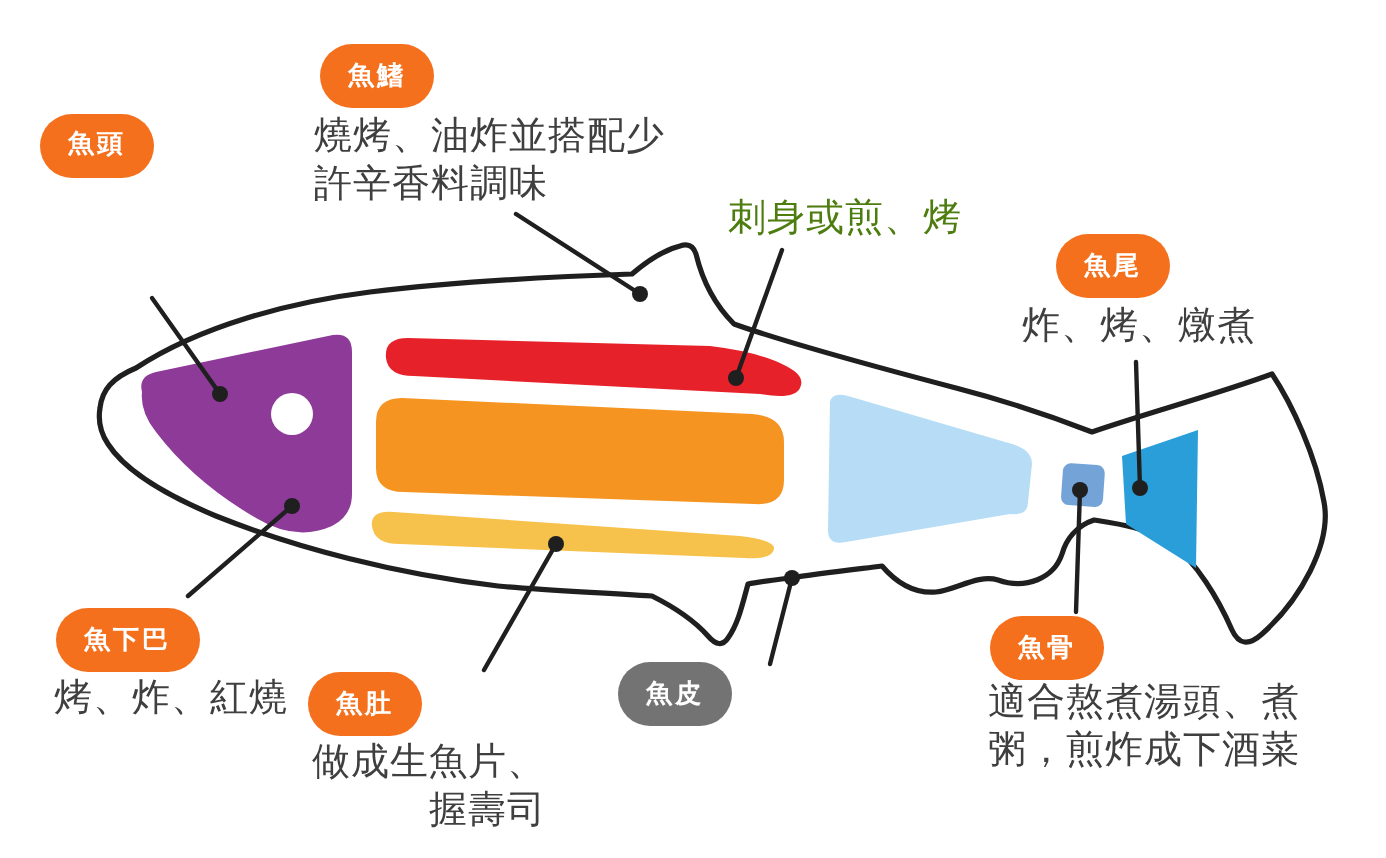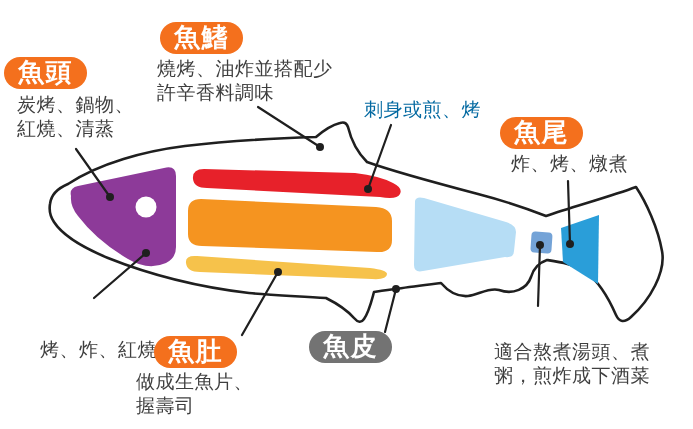--- a/index.html
+++ b/index.html
@@ -2,34 +2,34 @@
 <html><head>
 <meta charset="utf-8">
 <style>
   html,body{margin:0;padding:0;background:#ffffff;}
   .stage{
     position:relative;width:693px;height:429px;background:#ffffff;
     font-family:"Liberation Sans","DejaVu Sans",sans-serif;overflow:hidden;
   }
   .fish-svg{position:absolute;left:0;top:0;}
   .badge{
-    position:absolute;color:#ffffff;font-weight:700;font-size:26px;line-height:19px;
+    position:absolute;color:#ffffff;font-weight:700;font-size:13px;line-height:19px;
     padding:6px 14px 7px 14px;border-radius:17px;letter-spacing:1.5px;white-space:nowrap;
   }
   .desc{
     position:absolute;font-size:19px;line-height:24px;white-space:pre-line;
     letter-spacing:0.5px;
   }
   
-  .pos-head-badge{left:4px;top:57px;}     .pos-head-desc{left:17px;top:93px;}
+  .pos-head-badge{left:20px;top:57px;font-family:Liberation Mono, monospace;}     .pos-head-desc{left:17px;top:93px;}
   .pos-fin-badge{left:160px;top:22px;}     .pos-fin-desc{left:157px;top:57px;}
   .pos-back-badge{left:368px;top:63px;}    .pos-back-desc{left:364px;top:98px;}
-  .pos-tail-badge{left:500px;top:117px;}   .pos-tail-desc{left:511px;top:152px;}
-  .pos-jaw-badge{left:28px;top:304px;}     .pos-jaw-desc{left:27px;top:338px;margin-left:13px;}
-  .pos-belly-badge{left:154px;top:336px;}  .pos-belly-desc{left:136px;top:370px;}
+  .pos-tail-badge{left:528px;top:117px;}   .pos-tail-desc{left:511px;top:152px;}
+  .pos-jaw-badge{left:28px;top:304px;}     .pos-jaw-desc{left:27px;top:338px;}
+  .pos-belly-badge{left:154px;top:336px;}  .pos-belly-desc{left:156px;top:370px;text-align:right;}
   .pos-skin-badge{left:309px;top:331px;}   .pos-skin-desc{left:306px;top:363px;}
   .pos-bone-badge{left:495px;top:308px;}   .pos-bone-desc{left:494px;top:340px;}
 </style>
 </head>
 <body>
 
 <div class="stage">
 
   <svg class="fish-svg" width="693" height="429" viewBox="0 0 693 429">
 
@@ -128,36 +128,36 @@
       <circle cx="368" cy="189" r="4"></circle>
       <circle cx="570" cy="244" r="4"></circle>
       <circle cx="146" cy="253" r="4"></circle>
       <circle cx="278" cy="272" r="4"></circle>
       <circle cx="396" cy="289" r="4"></circle>
       <circle cx="540" cy="245" r="4"></circle>
     </g>
   </svg>
 
   <div class="badge pos-head-badge" style="background-color: rgb(244, 112, 29);">魚頭</div>
-  <div class="desc pos-head-desc" style="color: rgb(63, 63, 63);">炭烤、鍋物、
-紅燒、清蒸</div>
 
   <div class="badge pos-fin-badge" style="background-color: rgb(244, 112, 29);">魚鰭</div>
   <div class="desc pos-fin-desc" style="color: rgb(63, 63, 63); font-family: Liberation Serif, serif;">燒烤、油炸並搭配少
 許辛香料調味</div>
 
-  <div class="desc pos-back-desc" style="color: #0369a1;">刺身或煎、烤</div>
+  <div class="desc pos-back-desc" style="color: #4d7c0f;">刺身或煎、烤</div>
 
   <div class="badge pos-tail-badge" style="background-color: rgb(244, 112, 29);">魚尾</div>
   <div class="desc pos-tail-desc" style="color: rgb(63, 63, 63);">炸、烤、燉煮</div>
 
+  <div class="badge pos-jaw-badge" style="background-color: rgb(244, 112, 29);">魚下巴</div>
   <div class="desc pos-jaw-desc" style="color: rgb(63, 63, 63);">烤、炸、紅燒</div>
 
   <div class="badge pos-belly-badge" style="background-color: rgb(244, 112, 29);">魚肚</div>
   <div class="desc pos-belly-desc" style="color: rgb(63, 63, 63);">做成生魚片、
 握壽司</div>
 
   <div class="badge pos-skin-badge" style="background-color: #737373;">魚皮</div>
 
+  <div class="badge pos-bone-badge" style="background-color: rgb(244, 112, 29);">魚骨</div>
   <div class="desc pos-bone-desc" style="color: rgb(63, 63, 63);">適合熬煮湯頭、煮
 粥，煎炸成下酒菜</div>
 
 </div>
 
 </body></html>

